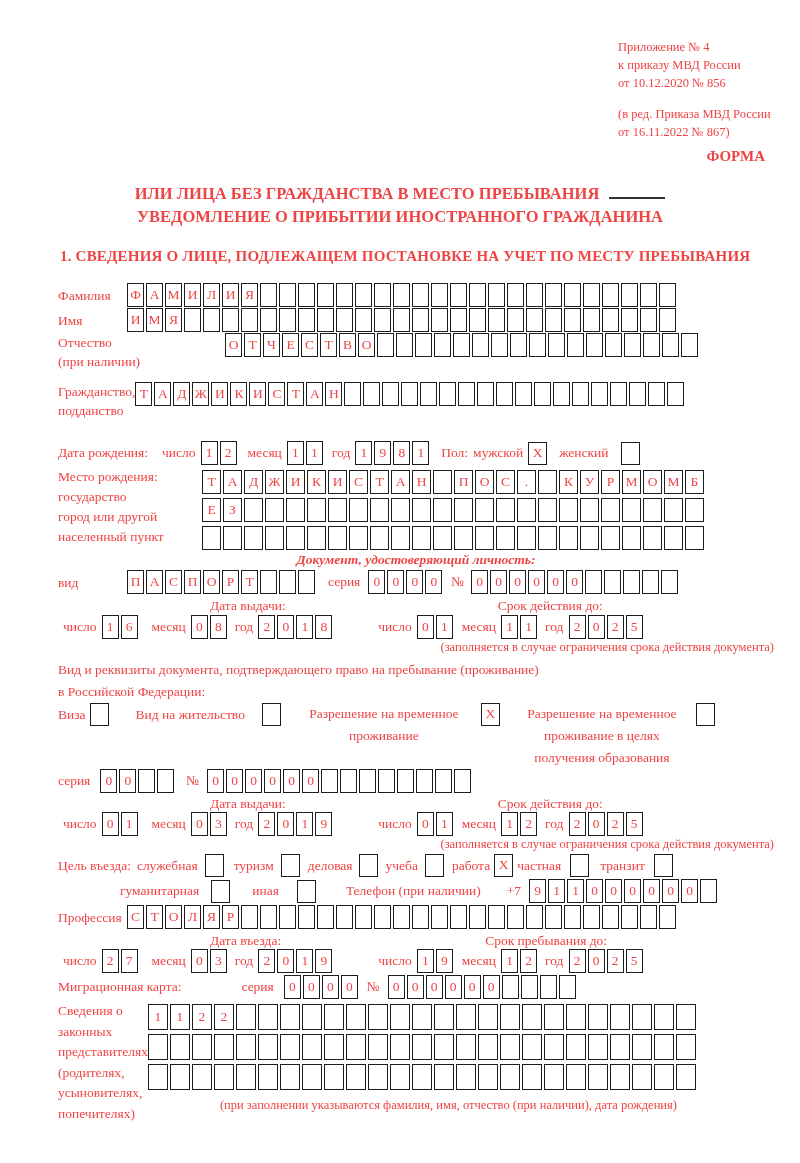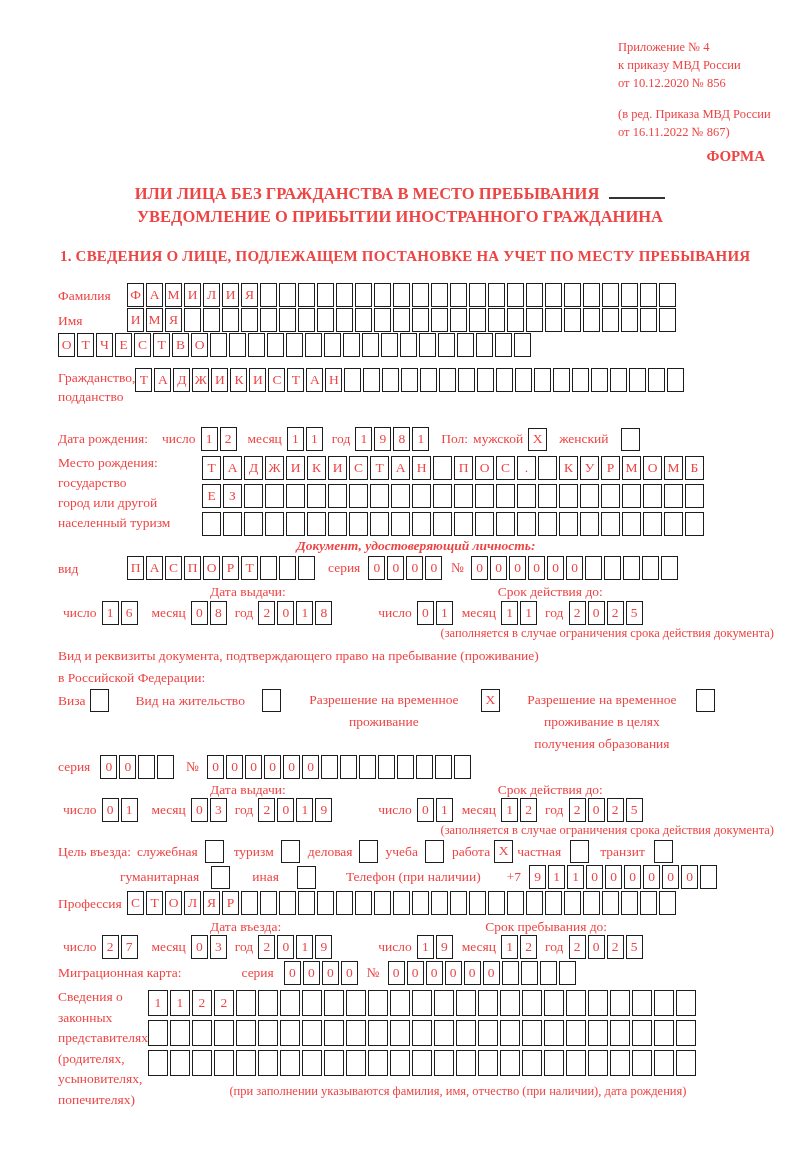--- a/index.html
+++ b/index.html
@@ -16,21 +16,21 @@
   .row.top{align-items:flex-start;}
   .lblcol{flex:0 0 69px;line-height:19px;}
   .cellrow{display:flex;gap:2px;}
   .cell{flex:0 0 auto;display:inline-block;box-sizing:border-box;width:17px;height:24px;
         border:1.6px solid #1d1d1d;text-align:center;font-size:13.5px;line-height:21px;background:#fff;}
   .wide .cell{width:19px;}
   .big .cell{width:20px;height:26px;line-height:23px;}
   .cb{display:inline-block;box-sizing:border-box;width:19px;height:23px;border:1.6px solid #1d1d1d;
       text-align:center;font-size:13.5px;line-height:20px;vertical-align:middle;}
   .dg{display:flex;align-items:center;gap:5px;white-space:nowrap;}
-  .note{font-size:12.5px;text-align:center;}
+  .note{font-size:12.5px;}
   .b{font-weight:bold;font-style:italic;}
   .nw{white-space:nowrap;}
   .mb1{margin-bottom:1px;} .mb2{margin-bottom:2px;} .mb3{margin-bottom:3px;} .mb4{margin-bottom:4px;}
   .mb11{margin-bottom:11px;} .mb21{margin-bottom:21px;}
 </style>
 </head>
 <body>
 
 <div class="page">
 
@@ -117,20 +117,24 @@
           <span class="cell"></span>
           <span class="cell"></span>
           <span class="cell"></span>
           <span class="cell"></span>
           <span class="cell"></span>
           <span class="cell"></span>
         </span>
     </div>
 
     <div class="row top mb11">
+      <span class="lblcol" style="flex-basis:167px">
+        <span>Отчество</span><br>
+        <span>(при наличии)</span>
+      </span>
       <span class="cellrow">
           <span class="cell">О</span>
           <span class="cell">Т</span>
           <span class="cell">Ч</span>
           <span class="cell">Е</span>
           <span class="cell">С</span>
           <span class="cell">Т</span>
           <span class="cell">В</span>
           <span class="cell">О</span>
           <span class="cell"></span>
@@ -217,21 +221,21 @@
       <span class="cb" style="margin-left:5px">X</span>
       <span style="margin-left:12px">женский</span>
       <span class="cb" style="margin-left:12px"></span>
     </div>
 
     <div class="row top">
       <span class="lblcol" style="flex-basis:144px;line-height:20px">
         <span>Место рождения:</span><br>
         <span>государство</span><br>
         <span>город или другой</span><br>
-        <span>населенный туризм</span>
+        <span>населенный пункт</span>
       </span>
       <span style="margin-top:3px">
         <span class="cellrow wide mb4">
             <span class="cell">Т</span>
             <span class="cell">А</span>
             <span class="cell">Д</span>
             <span class="cell">Ж</span>
             <span class="cell">И</span>
             <span class="cell">К</span>
             <span class="cell">И</span>

